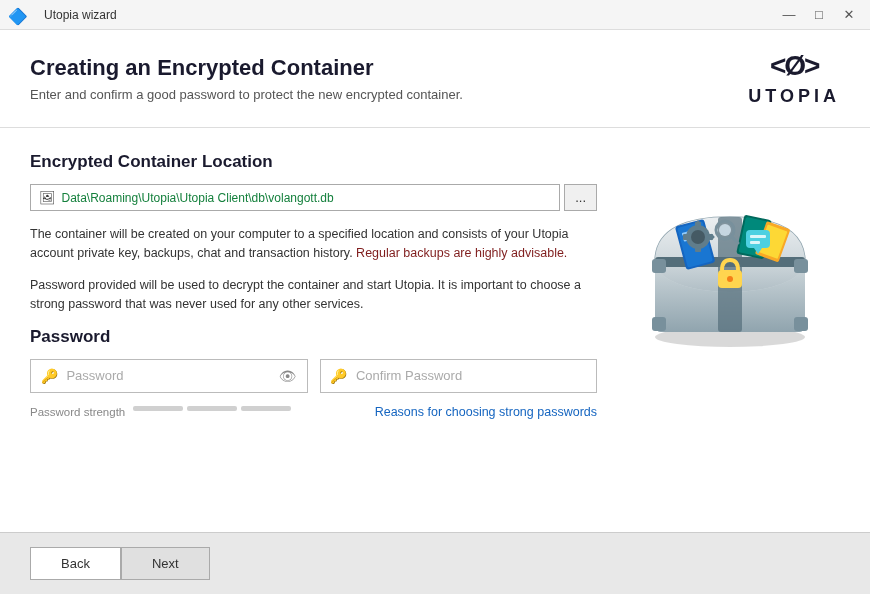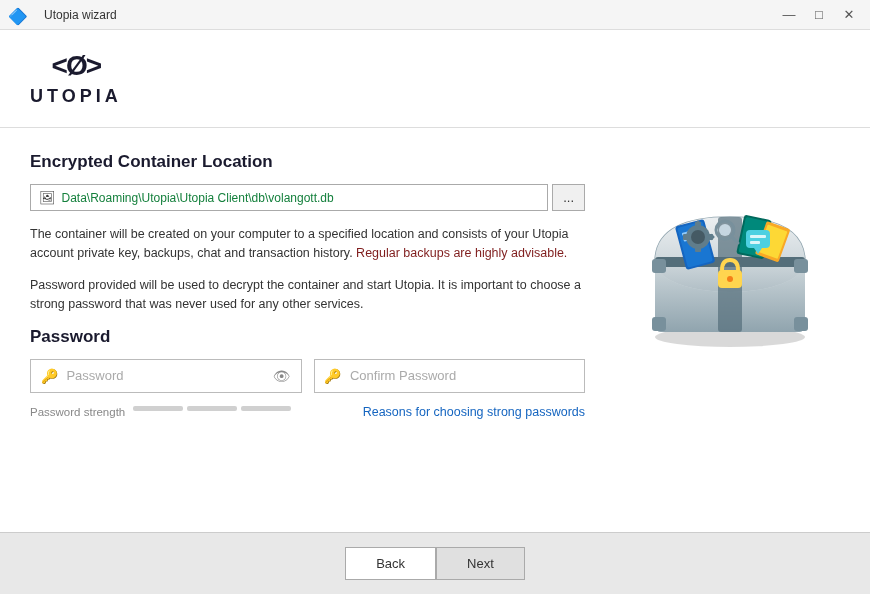--- a/index.html
+++ b/index.html
@@ -93,21 +93,21 @@
       letter-spacing: 4px;
       color: #1a1a2e;
     }
 
     
     .main {
       background: #ffffff;
       flex: 1;
       padding: 24px 30px 16px 30px;
       display: flex;
-      gap: 35px;
+      gap: 23px;
     }
 
     .left-panel {
       flex: 1;
     }
 
     .right-panel {
       width: 220px;
       display: flex;
       align-items: flex-start;
@@ -240,21 +240,21 @@
       cursor: pointer;
       text-decoration: none;
     }
 
     
     .footer {
       background: #e8e8e8;
       border-top: 1px solid #ccc;
       padding: 14px 30px;
       display: flex;
-      justify-content: center;
+      justify-content: flex-start;
       align-items: center;
       flex-shrink: 0;
     }
     .back-btn {
       padding: 8px 30px;
       border: 1px solid #aaa;
       background: white;
       font-size: 13px;
       cursor: pointer;
       color: #333;
@@ -284,20 +284,24 @@
     <span class="title-bar-title">Utopia wizard</span>
   </div>
   <div class="title-bar-controls">
     <button class="title-bar-btn">—</button>
     <button class="title-bar-btn">□</button>
     <button class="title-bar-btn close">✕</button>
   </div>
 </div>
 
 <div class="header">
+  <div class="header-text">
+    <h1>Creating an Encrypted Container</h1>
+    <p>Enter and confirm a good password to protect the new encrypted container.</p>
+  </div>
   <div class="header-logo">
     <div class="logo-symbol">&lt;Ø&gt;</div>
     <div class="logo-text">UTOPIA</div>
   </div>
 </div>
 
 <div class="main">
   <div class="left-panel">
 
     <div class="section-title">Encrypted Container Location</div>

